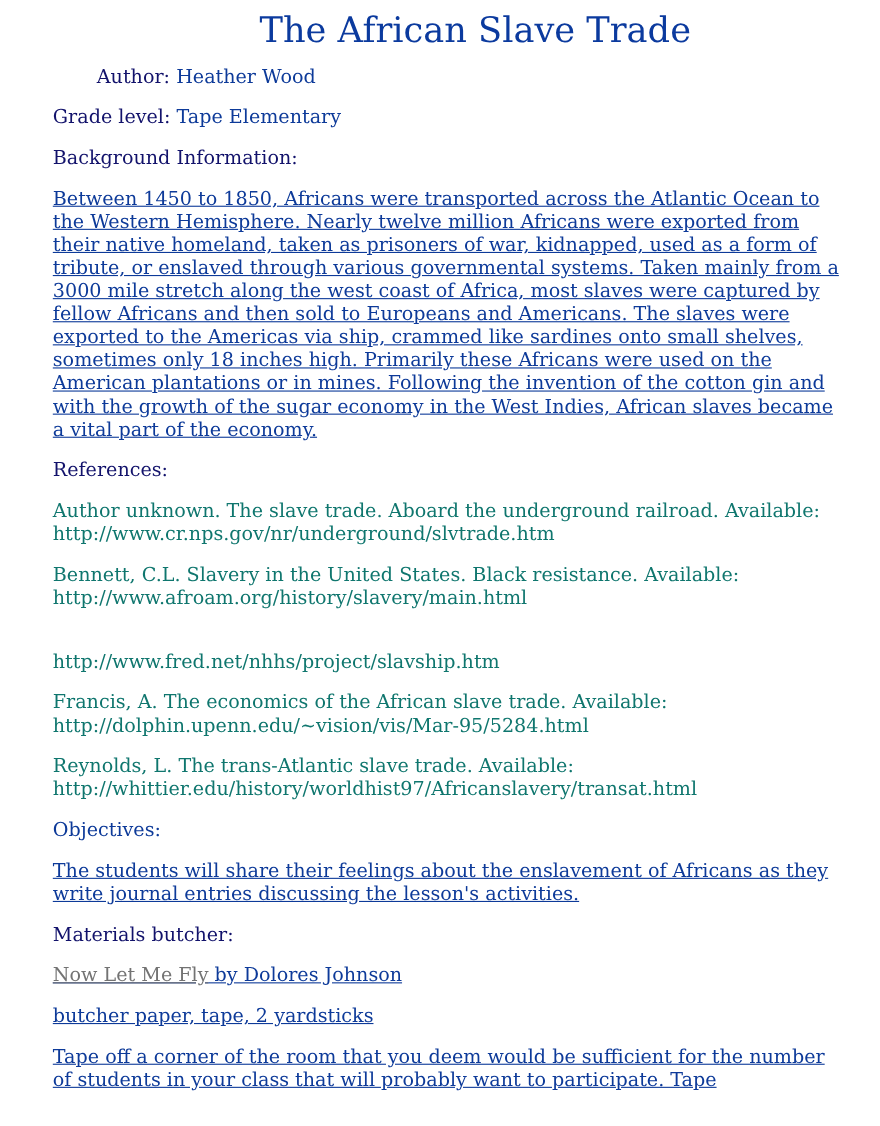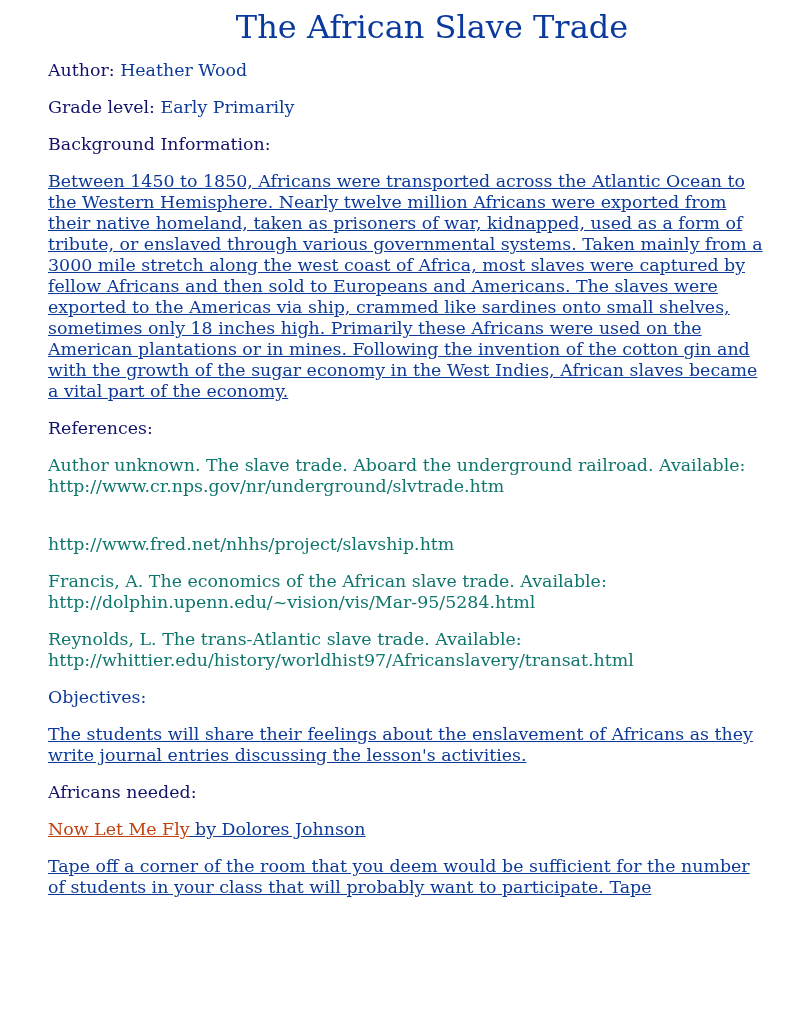--- a/index.html
+++ b/index.html
@@ -28,70 +28,75 @@
       color: #0b3a9e;
       margin: 9px 0 0 0;
       padding-left: 0;
       position: relative;
       left: -32px;
       width: 832px;
     }
     p {
       margin: 0 0 16px 0;
     }
-    .first { margin-top: 15px; }
+    .first { margin-top: 15px; margin-left: 40px; }
     .label { color: #12126b; }
     .value { color: #0d3a99; }
     .ref { color: #0f766e; }
     a.book {
-      color: #c2410c;
+      color: #737373;
       text-decoration: underline;
     }
     .body-text { color: #0d3a99; text-decoration: underline; }
   </style>
 </head>
 <body>
 
 <div class="page">
   <h1>The African Slave Trade</h1>
 
   <p class="first">
     <span class="label">Author:</span>
     <span class="value">Heather Wood</span>
   </p>
 
   <p>
     <span class="label">Grade level:</span>
-    <span class="value">Early Primarily</span>
+    <span class="value">Tape Elementary</span>
   </p>
 
   <p class="label">Background Information:</p>
   <p class="body-text">Between 1450 to 1850, Africans were transported across the Atlantic Ocean to the Western Hemisphere. Nearly twelve million Africans were exported from their native homeland, taken as prisoners of war, kidnapped, used as a form of tribute, or enslaved through various governmental systems. Taken mainly from a 3000 mile stretch along the west coast of Africa, most slaves were captured by fellow Africans and then sold to Europeans and Americans. The slaves were exported to the Americas via ship, crammed like sardines onto small shelves, sometimes only 18 inches high. Primarily these Africans were used on the American plantations or in mines. Following the invention of the cotton gin and with the growth of the sugar economy in the West Indies, African slaves became a vital part of the economy.</p>
 
   <p class="label">References:</p>
 
   <p class="ref">
     <span>Author unknown. The slave trade. Aboard the underground railroad. Available:</span><br>
     <span>http://www.cr.nps.gov/nr/underground/slvtrade.htm</span>
+  </p>
+  <p class="ref">
+    <span>Bennett, C.L. Slavery in the United States. Black resistance. Available:</span><br>
+    <span>http://www.afroam.org/history/slavery/main.html</span>
   </p>
   <p class="ref">
     <br>
     <span>http://www.fred.net/nhhs/project/slavship.htm</span>
   </p>
   <p class="ref">
     <span>Francis, A. The economics of the African slave trade. Available:</span><br>
     <span>http://dolphin.upenn.edu/~vision/vis/Mar-95/5284.html</span>
   </p>
   <p class="ref">
     <span>Reynolds, L. The trans-Atlantic slave trade. Available:</span><br>
     <span>http://whittier.edu/history/worldhist97/Africanslavery/transat.html</span>
   </p>
 
   <p class="value">Objectives:</p>
   <p class="body-text">The students will share their feelings about the enslavement of Africans as they write journal entries discussing the lesson's activities.</p>
 
-  <p class="label">Africans needed:</p>
+  <p class="label">Materials butcher:</p>
   <p class="body-text">
     <a class="book" href="#">Now Let Me Fly</a><span> by Dolores Johnson</span>
   </p>
+  <p class="body-text">butcher paper, tape, 2 yardsticks</p>
 
   <p class="body-text">Tape off a corner of the room that you deem would be sufficient for the number of students in your class that will probably want to participate. Tape</p>
 </div>
 
 </body></html>

